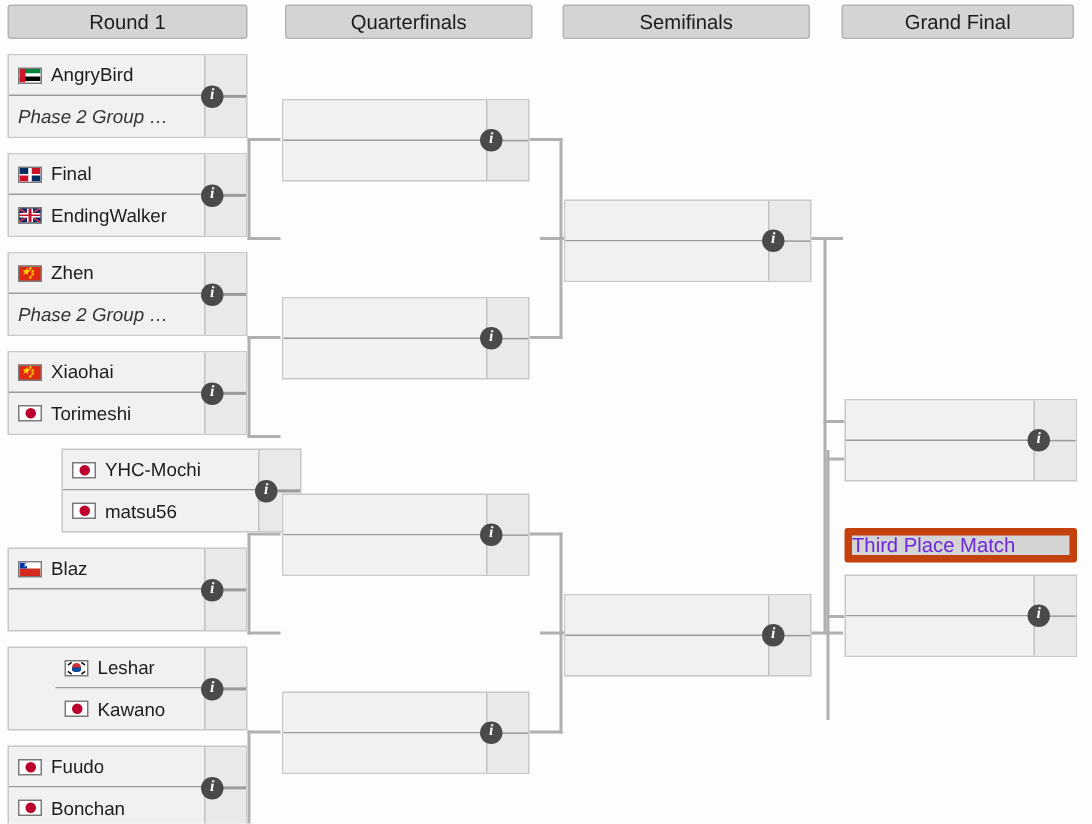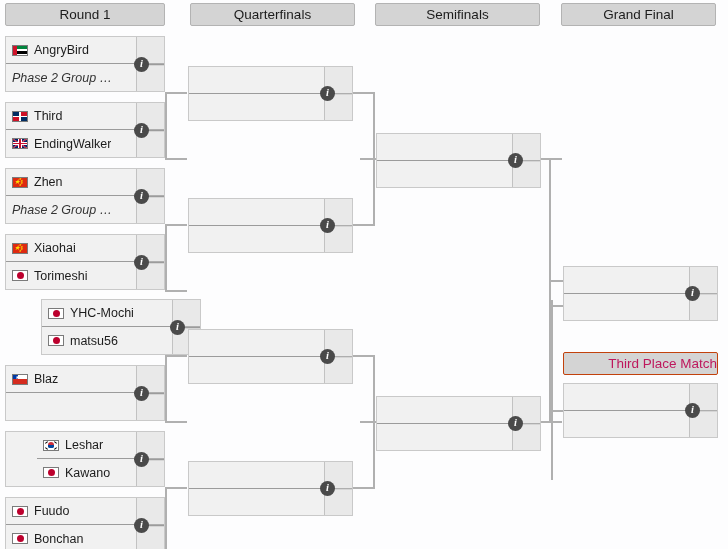--- a/index.html
+++ b/index.html
@@ -34,27 +34,27 @@
   }
   .rh-r1  { left: 5px;   width: 160px; }
   .rh-qf  { left: 190px; width: 165px; }
   .rh-sf  { left: 375px; width: 165px; text-align: right; }
   .rh-gf  { left: 561px; width: 155px; }
 
   .section-header {
     position: absolute;
     height: 23px;
     background: #d4d4d4;
-    border: 1px solid #c2410c;
+    border: 5px solid #c2410c;
     border-radius: 2px;
     display: flex;
     align-items: center;
-    justify-content: flex-end;
+    justify-content: flex-start;
     font-size: 13.5px;
-    color: #be185d;
+    color: #6d28d9;
     box-sizing: border-box;
   }
 
   
   .match {
     position: absolute;
     box-sizing: border-box;
     border: 1px solid #c9c9c9;
     background: #f1f1f1;
   }
@@ -283,21 +283,21 @@
 <div class="match" style="left:5px; top:102px; width:160px; height:56px;">
   <div class="slot top">
     <span class="flag f-do">
         <i class="q1"></i>
         <i class="q2"></i>
         <i class="q3"></i>
         <i class="q4"></i>
         <i class="cv"></i>
         <i class="ch"></i>
       </span>
-    <span class="oppname">Third</span>
+    <span class="oppname">Final</span>
   </div>
   <div class="slot">
     <span class="flag f-gb">
         <i class="d1"></i>
         <i class="d2"></i>
         <i class="d3"></i>
         <i class="d4"></i>
         <i class="cw1"></i>
         <i class="cw2"></i>
         <i class="cr1"></i>

